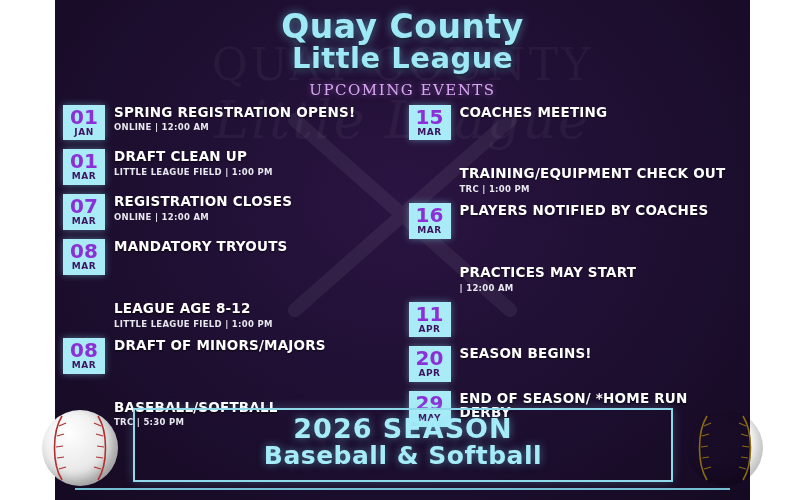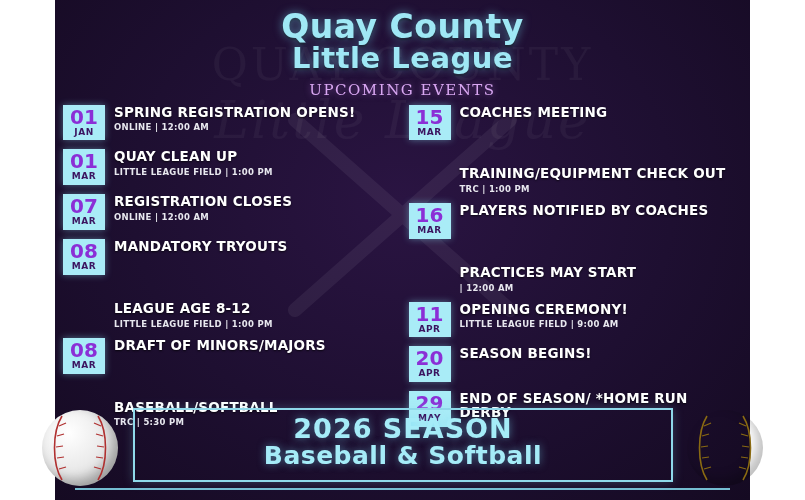--- a/index.html
+++ b/index.html
@@ -296,21 +296,21 @@
           </div>
         </div>
 
         <div class="event">
           <div class="datebox">
             <div class="day">01</div>
             <div class="mon">MAR</div>
           </div>
           <div class="etext">
             <div class="etitle">
-              <span>QUAY CLEAN UP</span>
+              <span>DRAFT CLEAN UP</span>
             </div>
             <div class="emeta">LITTLE LEAGUE FIELD | 1:00 PM</div>
           </div>
         </div>
 
         <div class="event">
           <div class="datebox">
             <div class="day">07</div>
             <div class="mon">MAR</div>
           </div>
@@ -379,26 +379,20 @@
               <span class="l2">PRACTICES MAY START</span>
             </div>
             <div class="emeta">| 12:00 AM</div>
           </div>
         </div>
 
         <div class="event">
           <div class="datebox">
             <div class="day">11</div>
             <div class="mon">APR</div>
-          </div>
-          <div class="etext">
-            <div class="etitle">
-              <span>OPENING CEREMONY!</span>
-            </div>
-            <div class="emeta">LITTLE LEAGUE FIELD | 9:00 AM</div>
           </div>
         </div>
 
         <div class="event">
           <div class="datebox">
             <div class="day">20</div>
             <div class="mon">APR</div>
           </div>
           <div class="etext">
             <div class="etitle">

